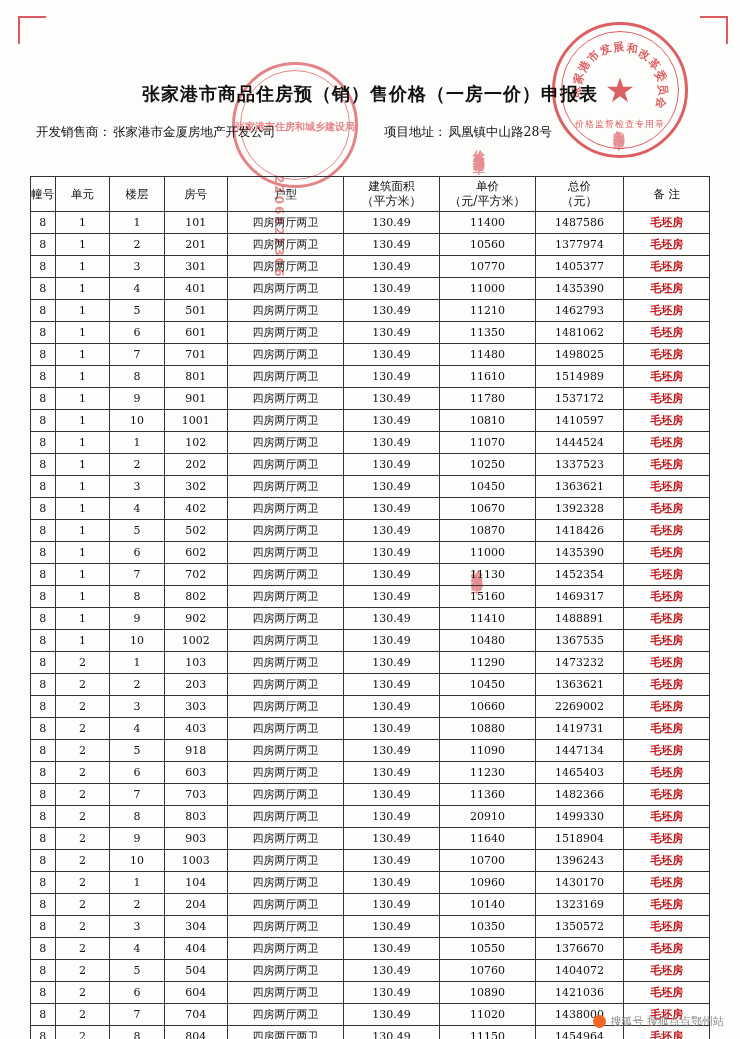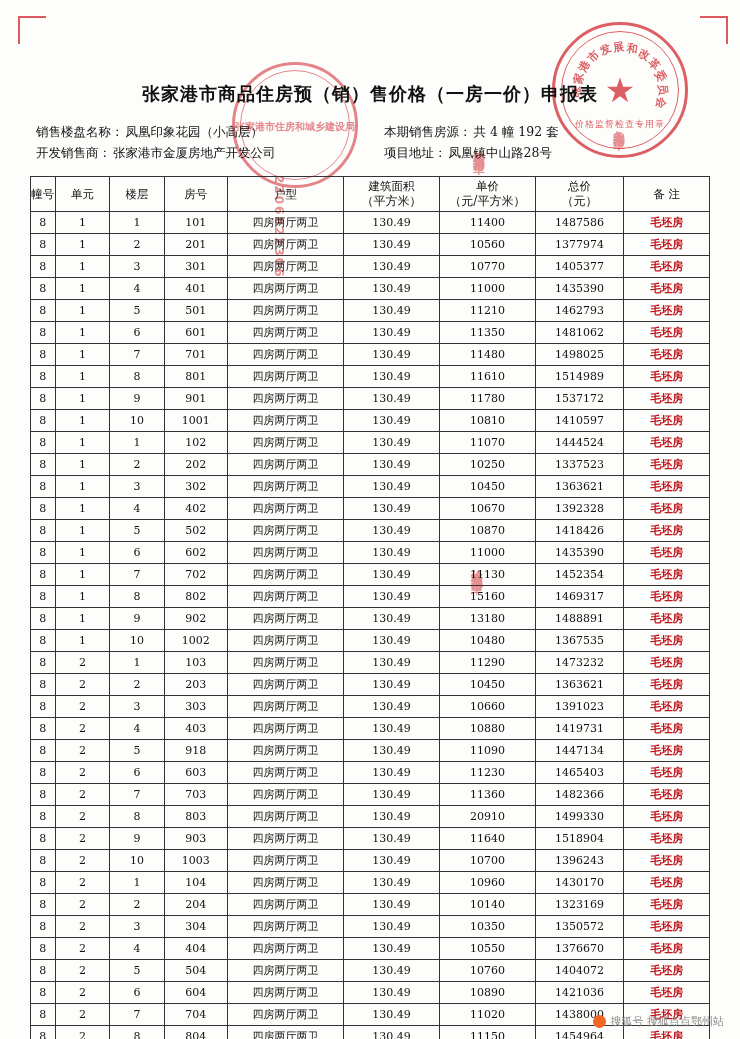--- a/index.html
+++ b/index.html
@@ -245,30 +245,20 @@
   <div class="vstamp" id="vstamp-1">2206822306</div>
   <div class="vstamp" id="vstamp-2">价格备案专用章</div>
   <div class="vstamp" id="vstamp-3">价格备案专用章</div>
   <div class="vstamp" id="vstamp-4">备案专用章</div>
 
   <div class="doc-title">张家港市商品住房预（销）售价格（一房一价）申报表</div>
 
   <div class="meta">
     <div class="meta-row">
       <div class="meta-col left">
-        <span class="meta-label">销售楼盘名称：</span>
-        <span class="meta-value">凤凰印象花园（小高层）</span>
-      </div>
-      <div class="meta-col">
-        <span class="meta-label">本期销售房源：</span>
-        <span class="meta-value">共 4 幢 192 套</span>
-      </div>
-    </div>
-    <div class="meta-row">
-      <div class="meta-col left">
         <span class="meta-label">开发销售商：</span>
         <span class="meta-value">张家港市金厦房地产开发公司</span>
       </div>
       <div class="meta-col">
         <span class="meta-label">项目地址：</span>
         <span class="meta-value">凤凰镇中山路28号</span>
       </div>
     </div>
   </div>
 
@@ -524,21 +514,21 @@
           <td class="col-zj">1469317</td>
           <td class="col-bz remark">毛坯房</td>
         </tr>
         <tr>
           <td class="col-bh">8</td>
           <td class="col-dy">1</td>
           <td class="col-lc">9</td>
           <td class="col-fh">902</td>
           <td class="col-hx">四房两厅两卫</td>
           <td class="col-jz">130.49</td>
-          <td class="col-dj">13180</td>
+          <td class="col-dj">11410</td>
           <td class="col-zj">1488891</td>
           <td class="col-bz remark">毛坯房</td>
         </tr>
         <tr>
           <td class="col-bh">8</td>
           <td class="col-dy">1</td>
           <td class="col-lc">10</td>
           <td class="col-fh">1002</td>
           <td class="col-hx">四房两厅两卫</td>
           <td class="col-jz">130.49</td>
@@ -569,21 +559,21 @@
           <td class="col-bz remark">毛坯房</td>
         </tr>
         <tr>
           <td class="col-bh">8</td>
           <td class="col-dy">2</td>
           <td class="col-lc">3</td>
           <td class="col-fh">303</td>
           <td class="col-hx">四房两厅两卫</td>
           <td class="col-jz">130.49</td>
           <td class="col-dj">10660</td>
-          <td class="col-zj">1391023</td>
+          <td class="col-zj">2269002</td>
           <td class="col-bz remark">毛坯房</td>
         </tr>
         <tr>
           <td class="col-bh">8</td>
           <td class="col-dy">2</td>
           <td class="col-lc">4</td>
           <td class="col-fh">403</td>
           <td class="col-hx">四房两厅两卫</td>
           <td class="col-jz">130.49</td>
           <td class="col-dj">10880</td>

